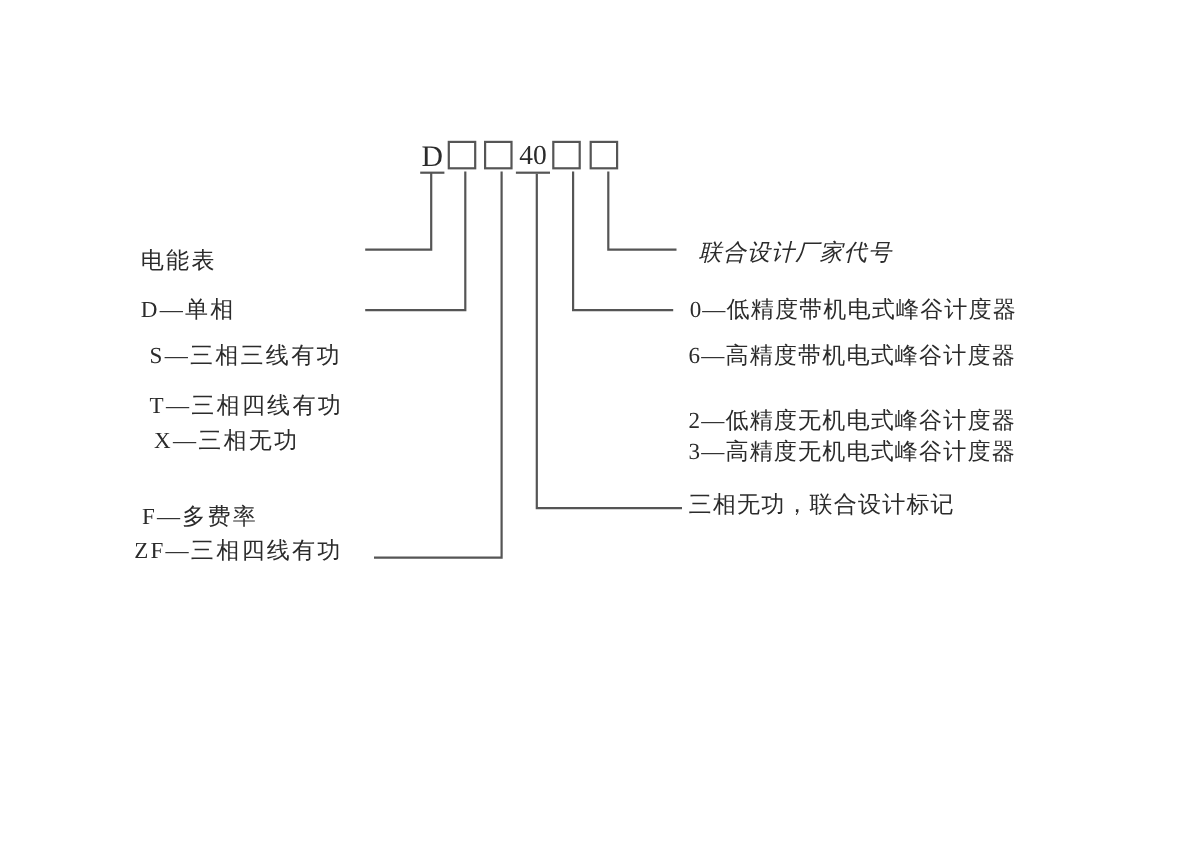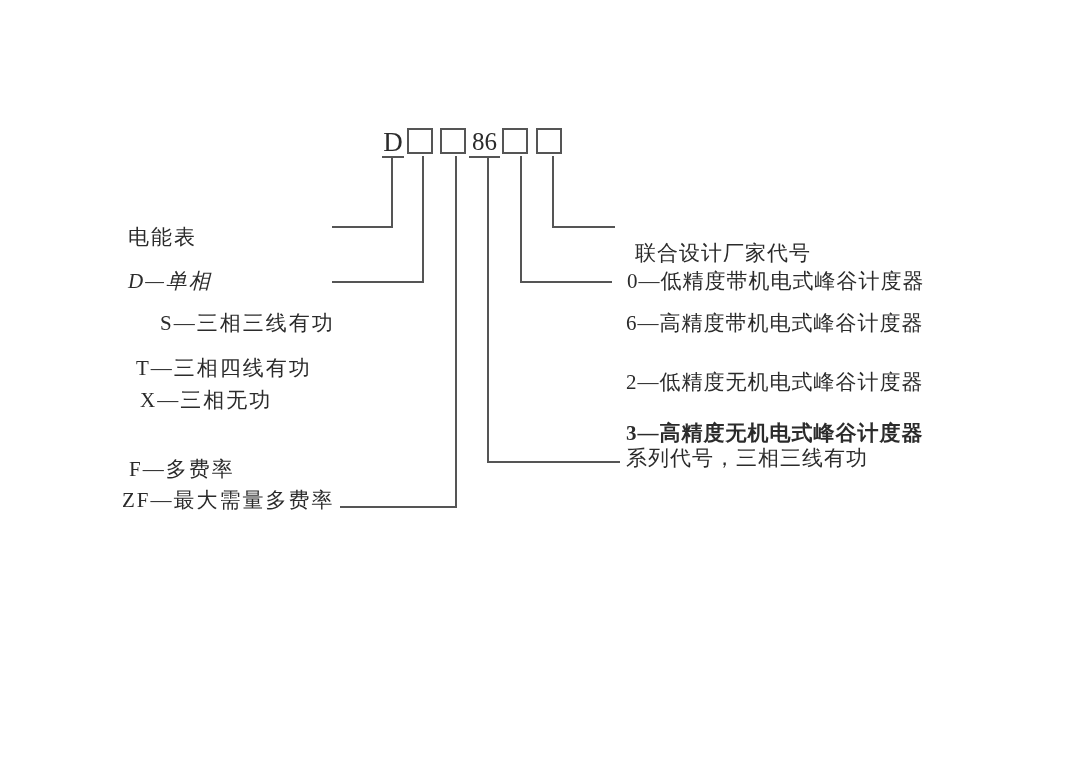--- a/index.html
+++ b/index.html
@@ -66,37 +66,37 @@
     <polyline points="456,156 456,507 340,507"></polyline>
     <polyline points="488,158 488,462 620,462"></polyline>
     <polyline points="521,156 521,282 612,282"></polyline>
     <polyline points="553,156 553,227 615,227"></polyline>
   </svg>
 
   <div>
     <span class="code-char" style="left:382px; top:129px; width:22px;">D</span>
     <div class="code-box" style="left:407px; top:128px;"></div>
     <div class="code-box" style="left:440px; top:128px;"></div>
-    <span class="code-char" style="left:469px; top:129px; width:31px; font-size:25px;">86</span>
+    <span class="code-char" style="left:469px; top:129px; width:31px; font-size:25px;">40</span>
     <div class="code-box" style="left:502px; top:128px;"></div>
     <div class="code-box" style="left:536px; top:128px;"></div>
   </div>
 
   <div>
     <div class="lbl left-col" style="left:128px; top:223px;">电能表</div>
-    <div class="lbl left-col" style="left:128px; top:267px;font-style:italic;">D—单相</div>
-    <div class="lbl left-col" style="left:136px; top:309px;margin-left:24px;">S—三相三线有功</div>
+    <div class="lbl left-col" style="left:128px; top:267px;">D—单相</div>
+    <div class="lbl left-col" style="left:136px; top:309px;">S—三相三线有功</div>
     <div class="lbl left-col" style="left:136px; top:354px;">T—三相四线有功</div>
     <div class="lbl left-col" style="left:140px; top:386px;">X—三相无功</div>
     <div class="lbl left-col" style="left:129px; top:455px;">F—多费率</div>
-    <div class="lbl left-col" style="left:122px; top:486px;">ZF—最大需量多费率</div>
+    <div class="lbl left-col" style="left:122px; top:486px;">ZF—三相四线有功</div>
   </div>
 
   <div>
-    <div class="lbl right-col" style="left:635px; top:239px;">联合设计厂家代号</div>
+    <div class="lbl right-col" style="left:635px; top:215px;font-style:italic;">联合设计厂家代号</div>
     <div class="lbl right-col" style="left:627px; top:267px;text-align:center;">0—低精度带机电式峰谷计度器</div>
     <div class="lbl right-col" style="left:626px; top:309px;">6—高精度带机电式峰谷计度器</div>
     <div class="lbl right-col" style="left:626px; top:354px;margin-top:14px;">2—低精度无机电式峰谷计度器</div>
-    <div class="lbl right-col" style="left:626px; top:419px;font-weight:bold;">3—高精度无机电式峰谷计度器</div>
-    <div class="lbl right-col" style="left:626px; top:444px;">系列代号，三相三线有功</div>
+    <div class="lbl right-col" style="left:626px; top:396px;">3—高精度无机电式峰谷计度器</div>
+    <div class="lbl right-col" style="left:626px; top:444px;">三相无功，联合设计标记</div>
   </div>
 
 </div>
 
 </body></html>

